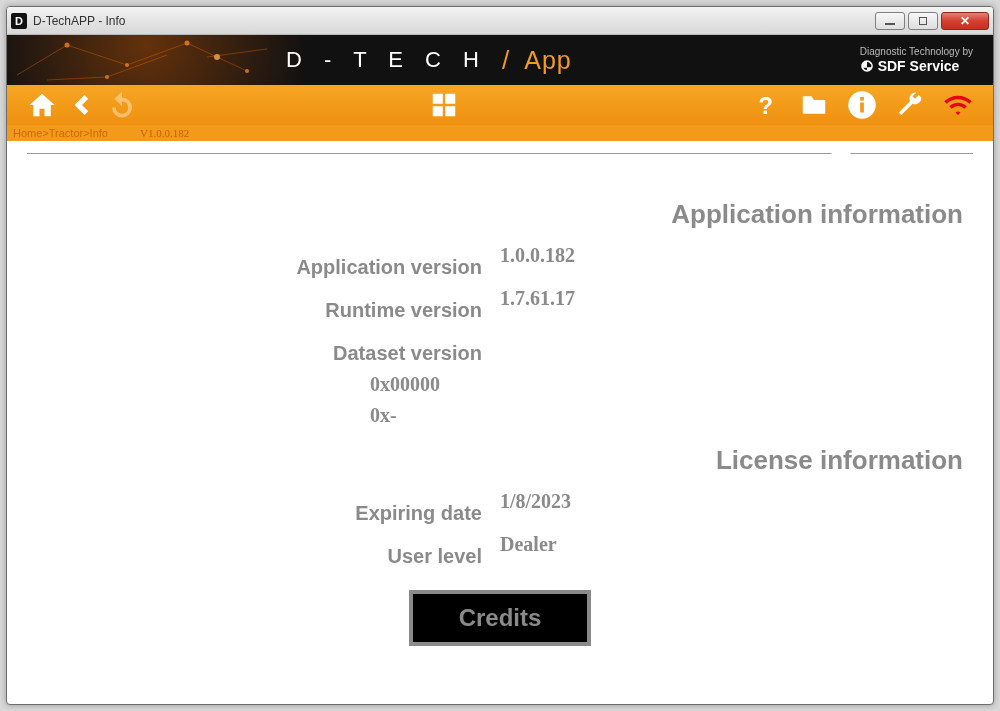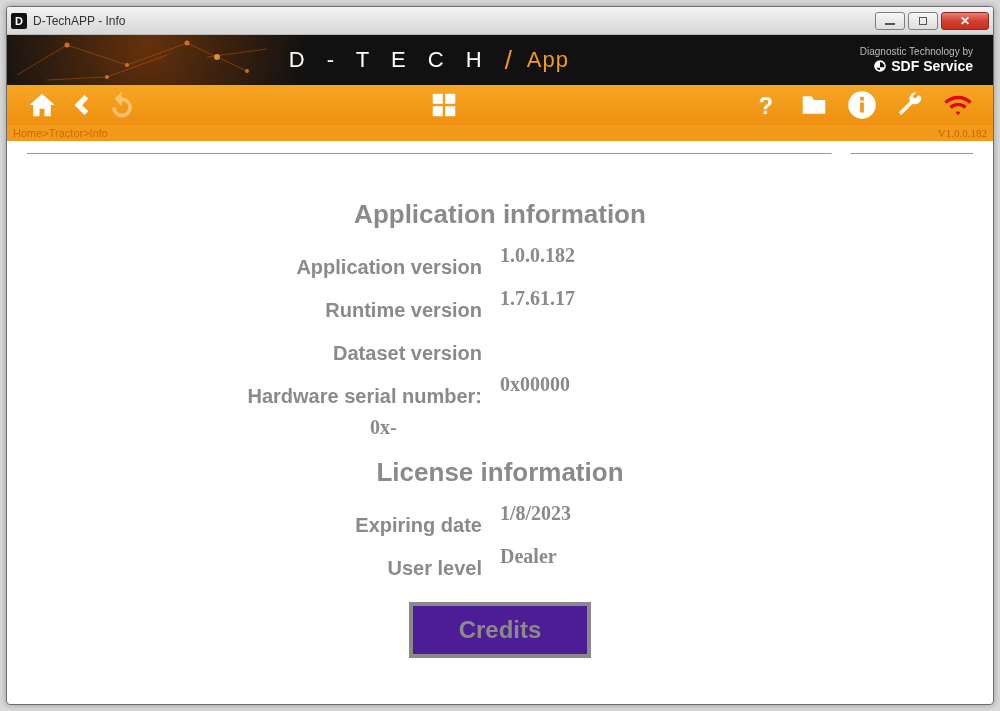--- a/index.html
+++ b/index.html
@@ -91,23 +91,22 @@
     flex: 1;
     display: flex;
     align-items: center;
     justify-content: center;
     gap: 15px;
     letter-spacing: 8px;
     font-size: 22px;
     font-weight: 300;
   }
   .brandband .slash { color: #f39a1f; font-size: 26px; letter-spacing: 0; }
-  .brandband .app-word { color: #f39a1f; letter-spacing: 1px; font-size: 22px; font-weight: 400; }
+  .brandband .app-word { color: #f39a1f; letter-spacing: 1px; font-size: 25px; font-weight: 400; }
   .brandband .right {
-    text-align: right;
     font-size: 10px;
     color: #bbb;
     line-height: 14px;
     margin-left: 29px;
   }
   .brandband .right .sdf {
     font-size: 14px; color: #fff; font-weight: bold;
   }
 
   
@@ -132,23 +131,23 @@
   .tb-btn svg { width: 30px; height: 30px; fill: #fff; }
   .tb-btn.small svg { width: 26px; height: 26px; }
   .disabled svg { fill: #ffe0b2; opacity: 0.55; }
 
   
   .breadcrumb-strip {
     height: 16px;
     background: #f29a1a;
     display: flex;
     align-items: center;
-    justify-content: space-between;
     padding: 0 6px;
     font-size: 11px;
+    gap: 32px;
   }
   .breadcrumb-strip .crumbs { color: #d06900; }
   .breadcrumb-strip .version { color: #c95f00; font-family: Liberation Serif, serif; }
 
   
   .accordion-divider {
     position: relative;
     height: 18px;
     margin: 12px 20px 0 20px;
     border-top: 1.5px solid #999;
@@ -173,21 +172,21 @@
     z-index: -1;
   }
 
   
   .content {
     flex: 1;
     overflow: auto;
     padding: 10px 30px 20px 30px;
   }
   .section-title {
-    text-align: center;
+    text-align: right;
     font-size: 26px;
     font-weight: bold;
     color: #8a8a8a;
     margin: 18px 0 14px 0;
   }
   .kv {
     display: flex;
     justify-content: center;
     margin: 8px 0;
     font-size: 20px;
@@ -199,21 +198,21 @@
   .credits-wrap {
     display: flex; justify-content: center; margin-top: 22px;
   }
   .credits-btn {
     border: 4px solid #8a8a8a;
     padding: 10px 46px;
     font-size: 24px;
     font-weight: bold;
     color: #8a8a8a;
     cursor: pointer;
-    background: #4c1d95;
+    background: #000000;
   }
 
   
   .wifi svg { fill: #e30613; }
 </style>
 </head>
 <body>
 
 <div class="window">
 
@@ -347,21 +346,20 @@
     <div class="kv">
       <div class="k">Runtime version</div>
       <div class="v">1.7.61.17</div>
     </div>
     <div class="kv">
       <div class="k">Dataset version</div>
       <div class="v"></div>
     </div>
 
     <div class="kv">
-      <div class="k">Hardware serial number:</div>
       <div class="v">0x00000</div>
     </div>
     <div class="kv">
       <div class="v">0x-</div>
     </div>
 
     <div class="section-title">License information</div>
     <div class="kv">
       <div class="k">Expiring date</div>
       <div class="v">1/8/2023</div>

